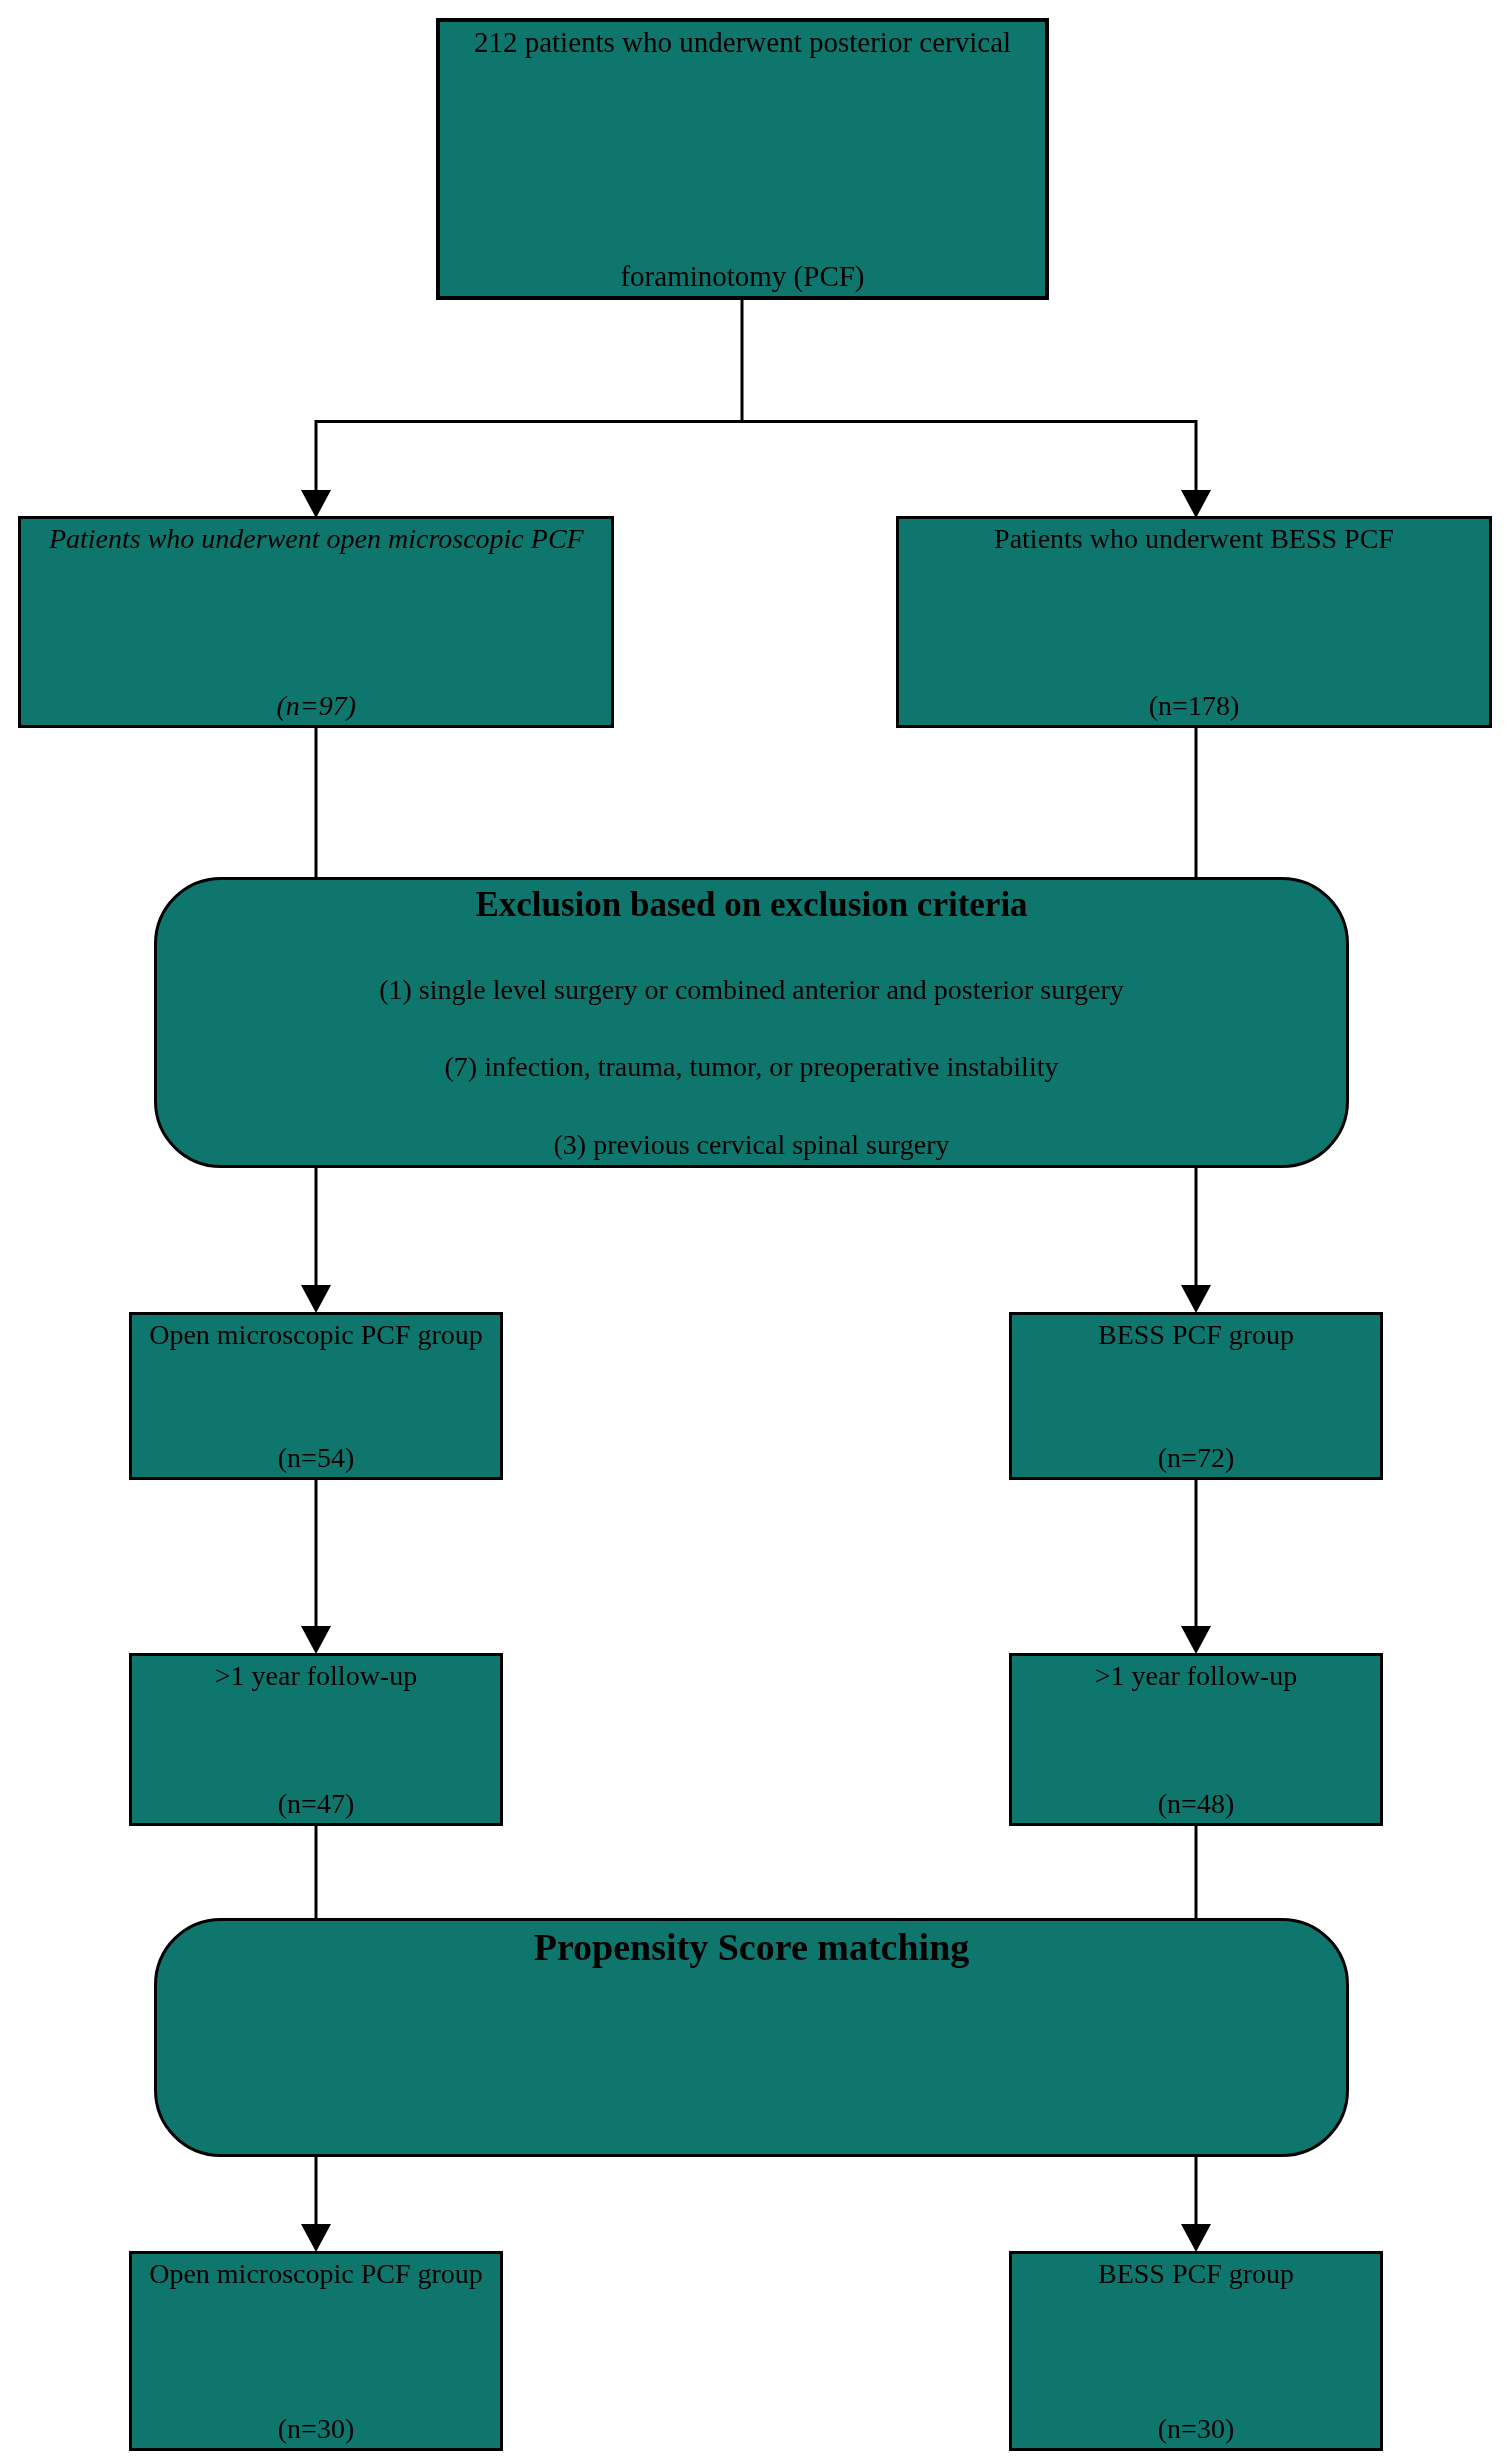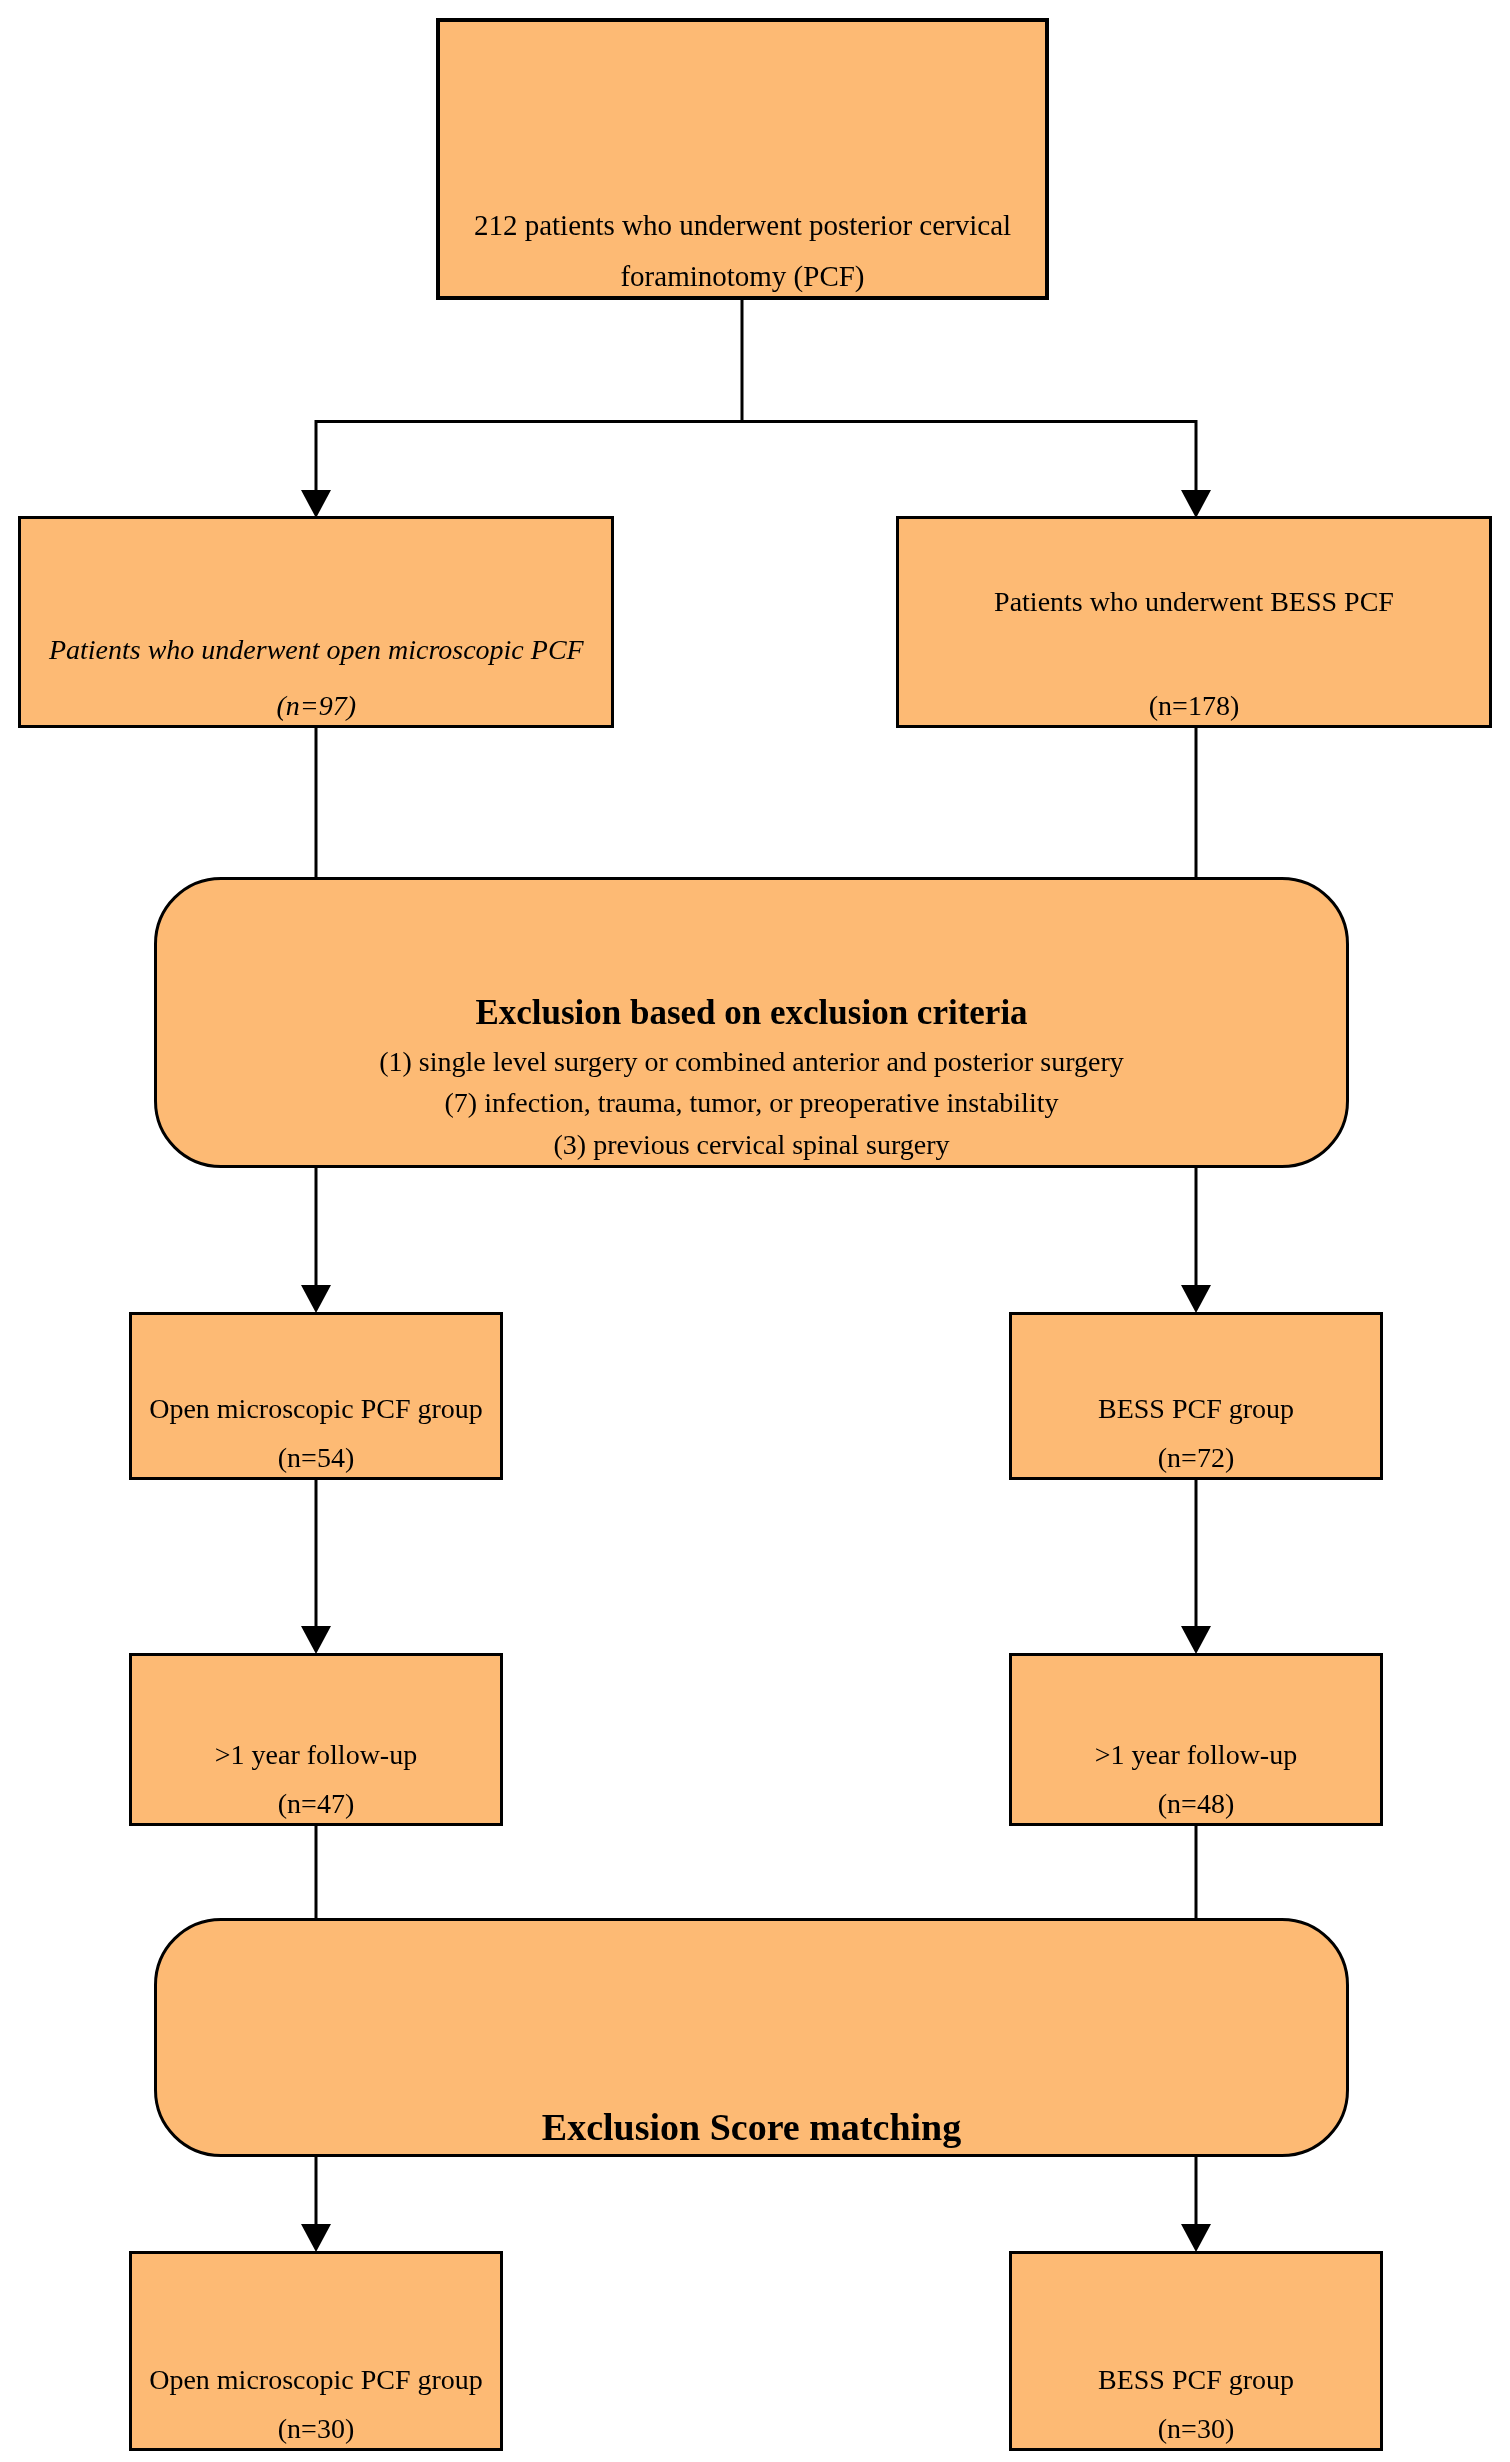--- a/index.html
+++ b/index.html
@@ -9,25 +9,25 @@
     height: 2462px;
     background: #ffffff;
     font-family: "Liberation Serif", "DejaVu Serif", serif;
     color: #000000;
     overflow: hidden;
   }
   .box {
     position: absolute;
     box-sizing: border-box;
     border: 3.5px solid #000000;
-    background: #fdba74;
+    background: #0f766e;
     display: flex;
     flex-direction: column;
     align-items: center;
-    justify-content: flex-end;
+    justify-content: space-between;
     text-align: center;
     font-size: 28px;
     line-height: 1.4;
     white-space: nowrap;
   }
   .box.rounded { border-radius: 67px; border-width: 3px; }
   .l2 { margin-top: 29px; }
   .l2.tight { margin-top: 10px; }
   .l2.topgap { margin-top: 17px; }
   .excl-title {
@@ -128,21 +128,21 @@
     <div>&gt;1 year follow-up</div>
     <div class="l2 tight">(n=47)</div>
   </div>
 
   <div class="box" style="left:1009px; top:1653px; width:374px; height:173px;">
     <div>&gt;1 year follow-up</div>
     <div class="l2 tight">(n=48)</div>
   </div>
 
   <div class="box rounded" style="left:154px; top:1918px; width:1195px; height:239px;">
-    <div class="match-title">Exclusion Score matching</div>
+    <div class="match-title">Propensity Score matching</div>
   </div>
 
   <div class="box" style="left:129px; top:2251px; width:374px; height:200px;">
     <div>Open microscopic PCF group</div>
     <div class="l2 tight">(n=30)</div>
   </div>
 
   <div class="box" style="left:1009px; top:2251px; width:374px; height:200px;">
     <div>BESS PCF group</div>
     <div class="l2 tight">(n=30)</div>

